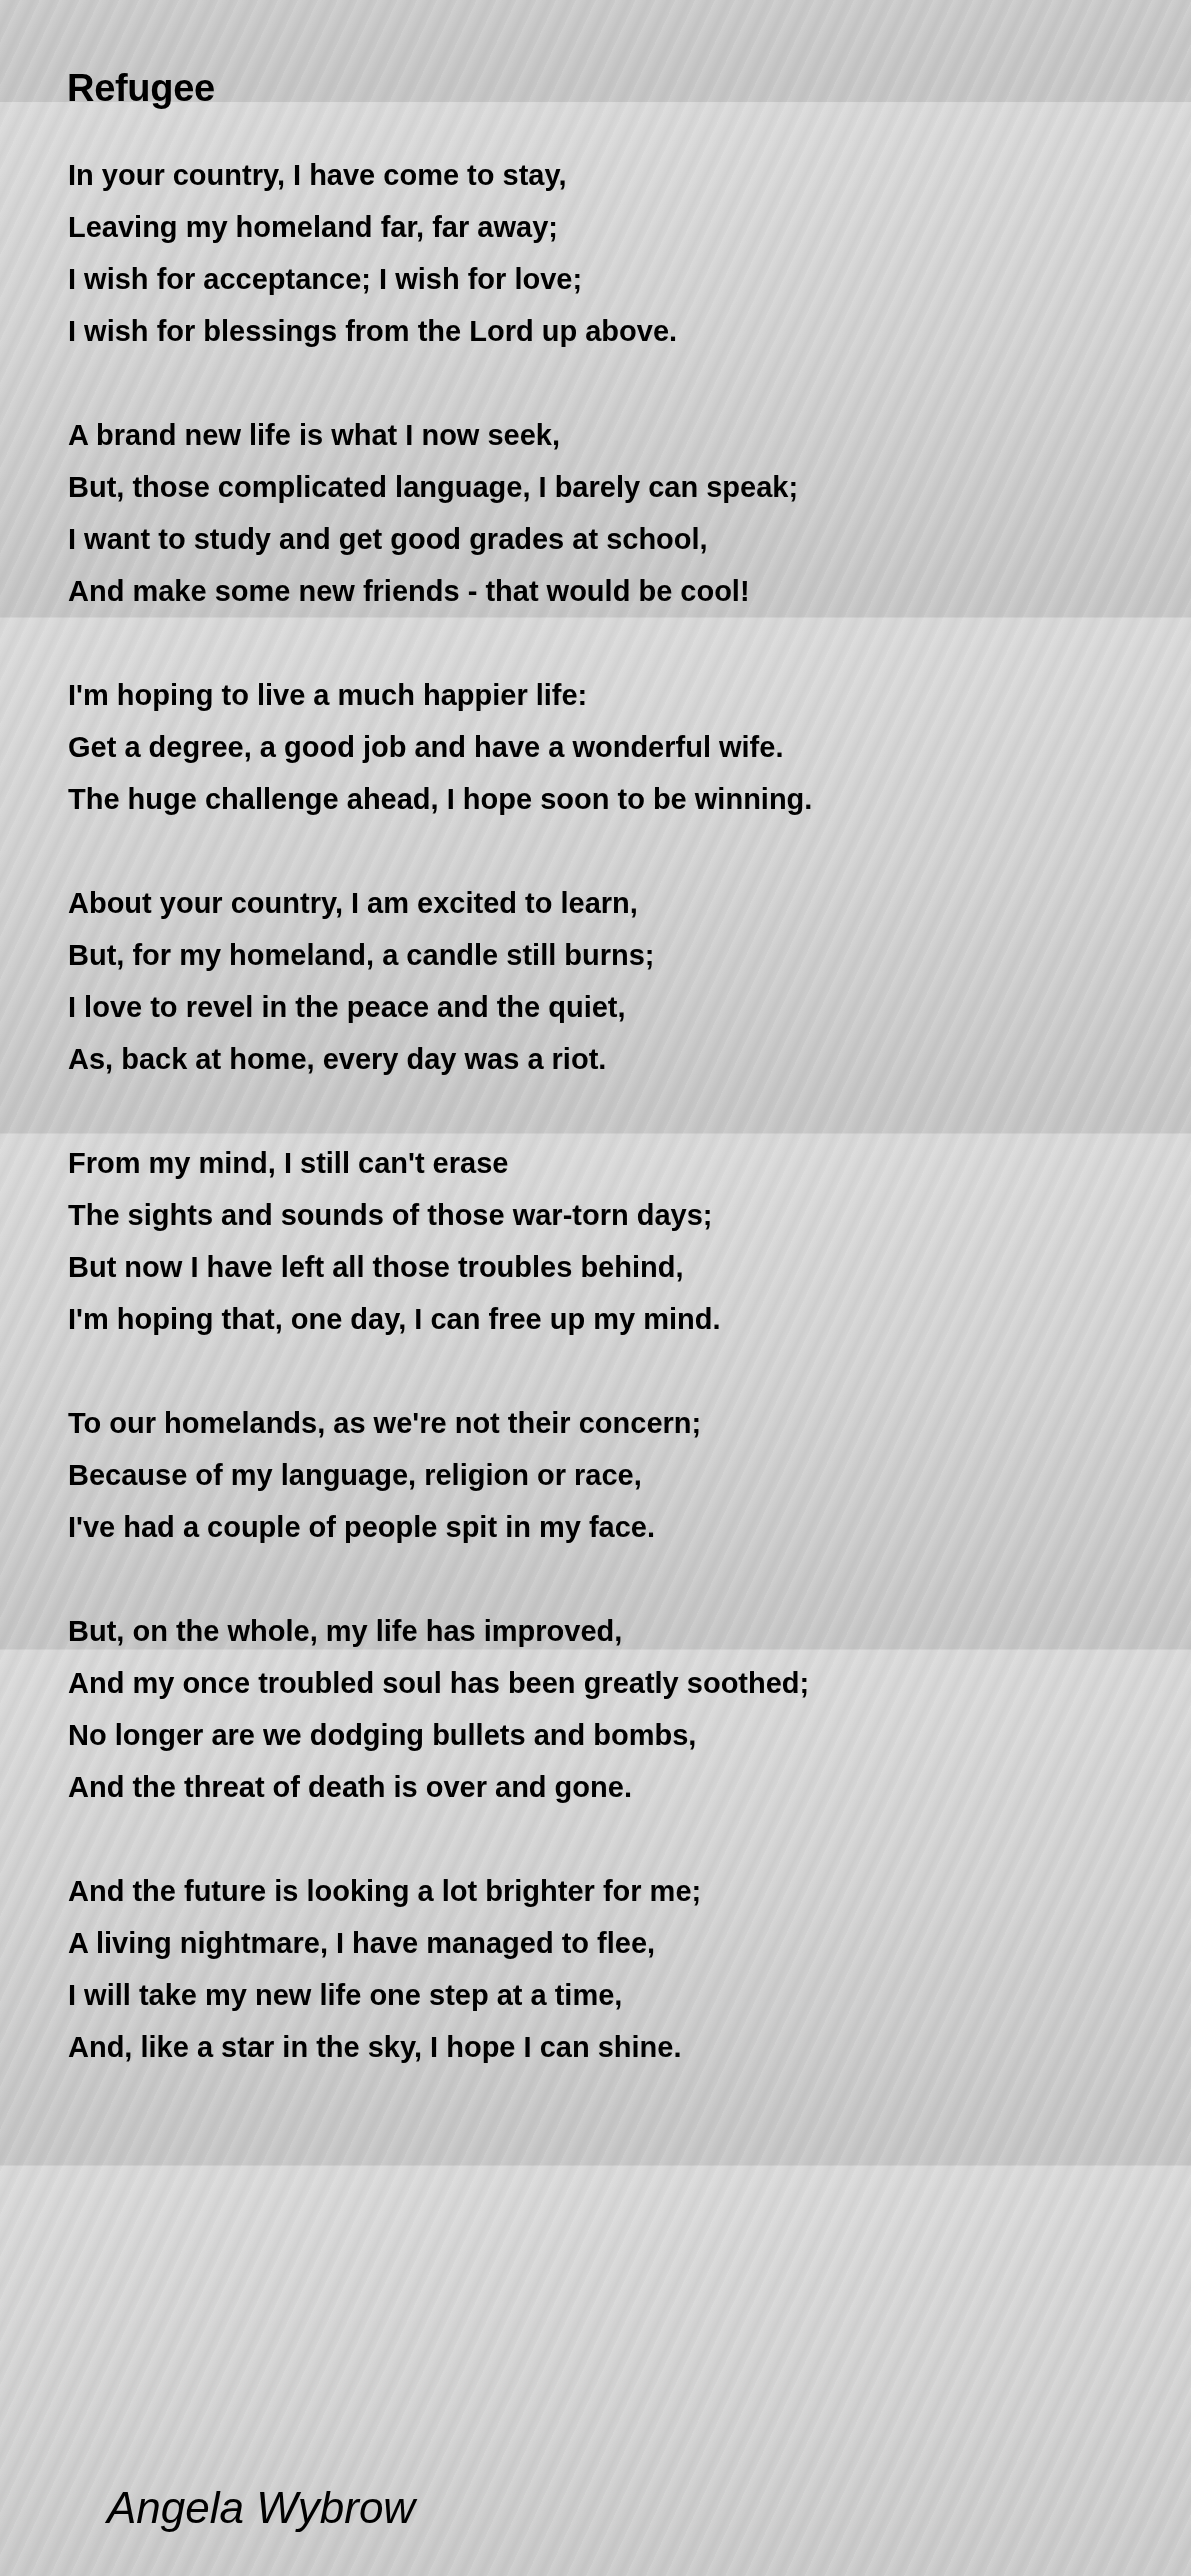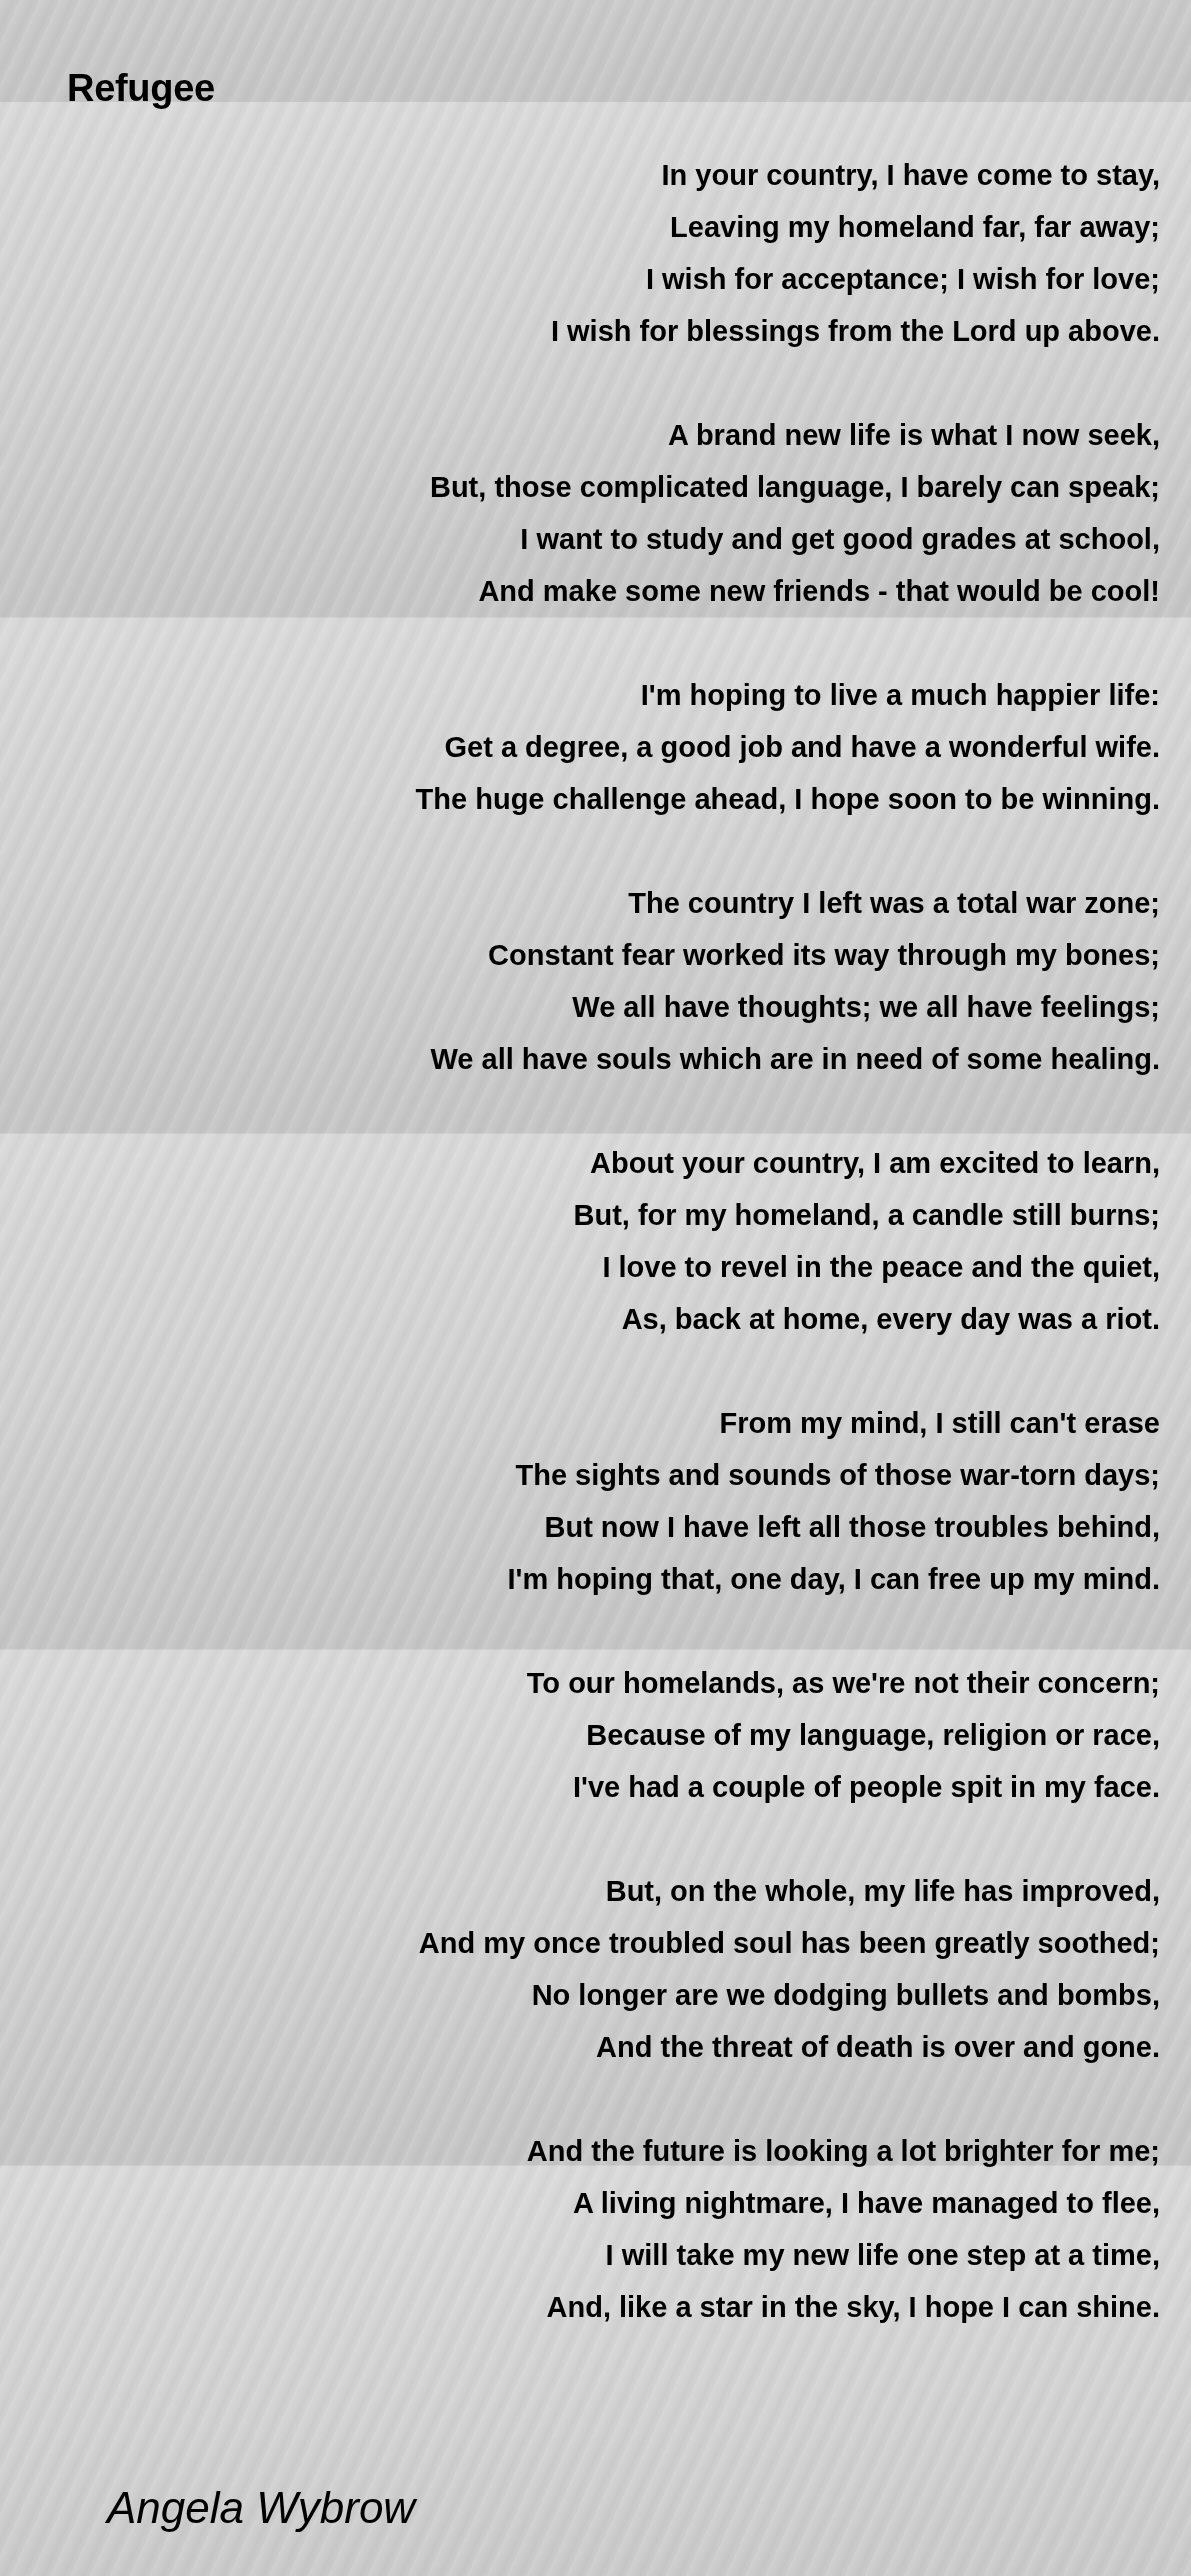--- a/index.html
+++ b/index.html
@@ -30,21 +30,21 @@
     font-weight: bold;
     line-height: 56px;
     letter-spacing: -0.3px;
   }
   .poem-body {
     position: absolute;
     left: 68px;
     top: 149px;
     width: 1092px;
   }
-  .stanza { margin: 0 0 52px 0; text-align: right; }
+  .stanza { margin: 0 0 52px 0; }
   .line {
     display: block;
     font-size: 29px;
     font-weight: bold;
     line-height: 52px;
     height: 52px;
     white-space: nowrap;
   }
   .author {
     position: absolute;
@@ -75,26 +75,20 @@
       <span class="line">But, those complicated language, I barely can speak;</span>
       <span class="line">I want to study and get good grades at school,</span>
       <span class="line">And make some new friends - that would be cool!</span>
     </div>
     <div class="stanza">
       <span class="line">I'm hoping to live a much happier life:</span>
       <span class="line">Get a degree, a good job and have a wonderful wife.</span>
       <span class="line">The huge challenge ahead, I hope soon to be winning.</span>
     </div>
     <div class="stanza">
-      <span class="line">The country I left was a total war zone;</span>
-      <span class="line">Constant fear worked its way through my bones;</span>
-      <span class="line">We all have thoughts; we all have feelings;</span>
-      <span class="line">We all have souls which are in need of some healing.</span>
-    </div>
-    <div class="stanza">
       <span class="line">About your country, I am excited to learn,</span>
       <span class="line">But, for my homeland, a candle still burns;</span>
       <span class="line">I love to revel in the peace and the quiet,</span>
       <span class="line">As, back at home, every day was a riot.</span>
     </div>
     <div class="stanza">
       <span class="line">From my mind, I still can't erase</span>
       <span class="line">The sights and sounds of those war-torn days;</span>
       <span class="line">But now I have left all those troubles behind,</span>
       <span class="line">I'm hoping that, one day, I can free up my mind.</span>

